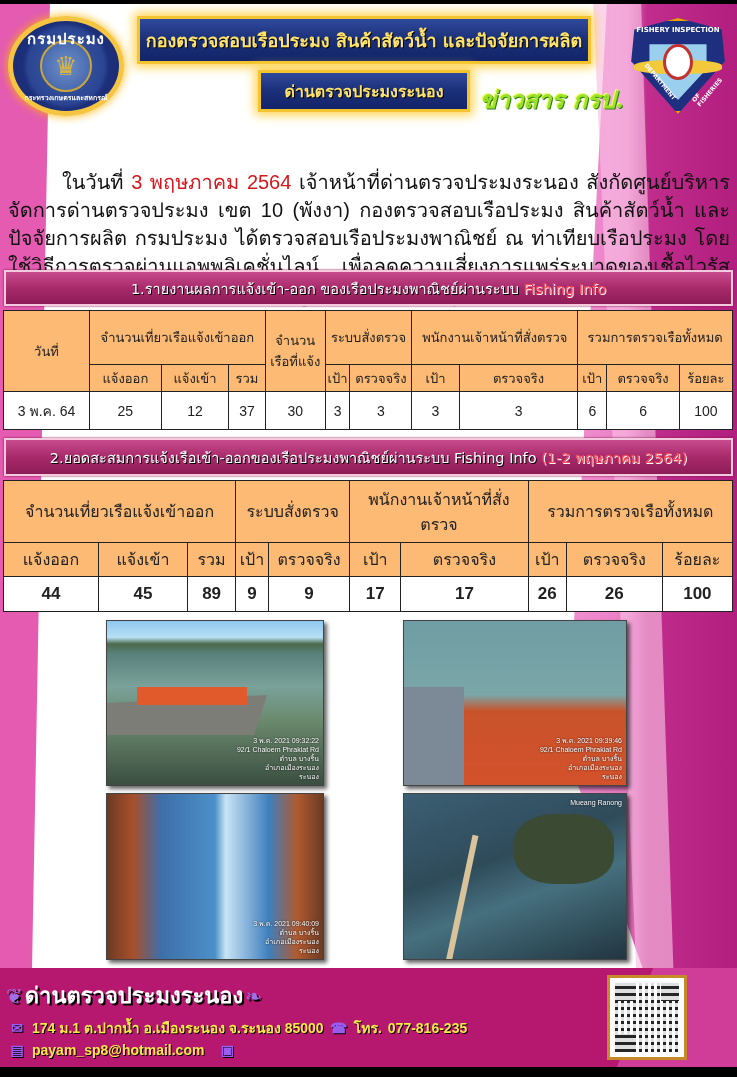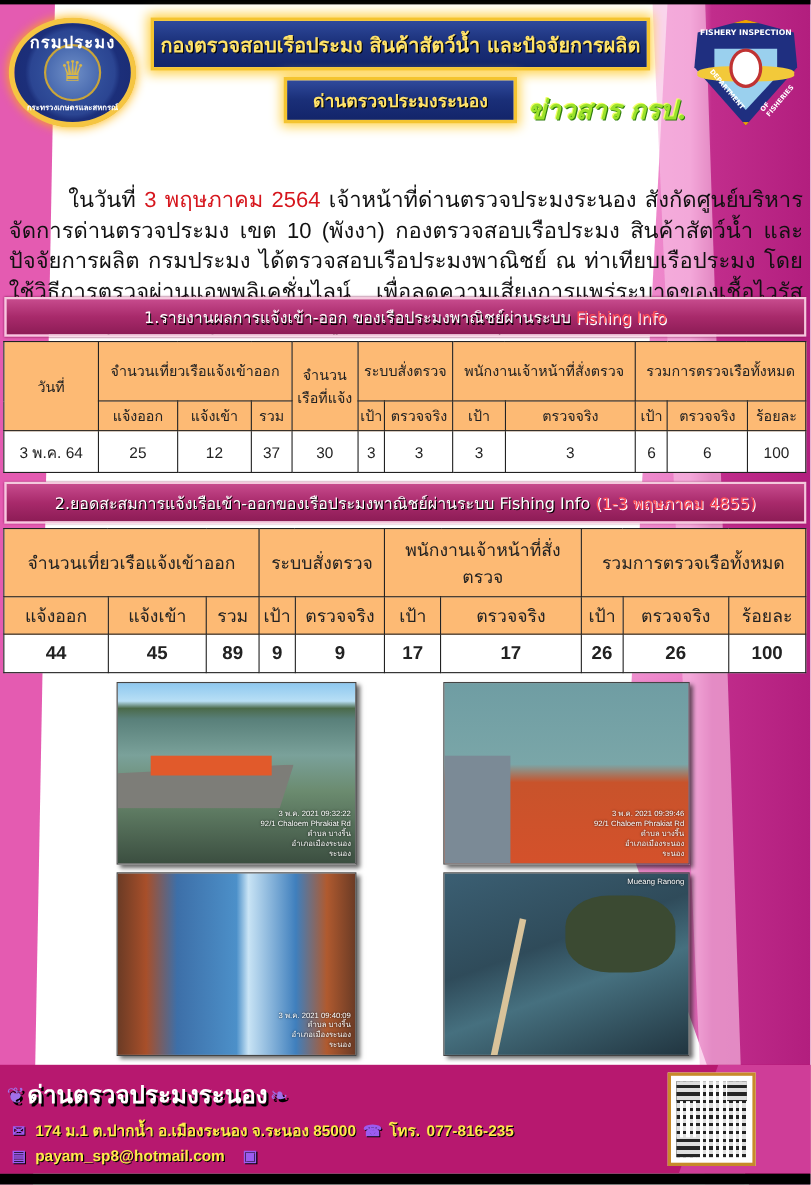--- a/index.html
+++ b/index.html
@@ -278,21 +278,21 @@
     <td>3</td>
     <td>3</td>
     <td>6</td>
     <td>6</td>
     <td>100</td>
   </tr>
 </tbody>
   </table>
 
 <div class="banner banner2">
-  <span><span>2.ยอดสะสมการแจ้งเรือเข้า-ออกของเรือประมงพาณิชย์ผ่านระบบ  Fishing Info </span><span class="red">(1-3 พฤษภาคม 4855)</span></span>
+  <span><span>2.ยอดสะสมการแจ้งเรือเข้า-ออกของเรือประมงพาณิชย์ผ่านระบบ  Fishing Info </span><span class="red">(1-2 พฤษภาคม 2564)</span></span>
 </div>
 
 <table class="t2">
   <tbody>
       <tr>
     <th colspan="3" class="h-main">จำนวนเที่ยวเรือแจ้งเข้าออก</th>
     <th colspan="2">ระบบสั่งตรวจ</th>
     <th colspan="2" style="width:146px">พนักงานเจ้าหน้าที่สั่งตรวจ</th>
     <th colspan="3">รวมการตรวจเรือทั้งหมด</th>
   </tr>

